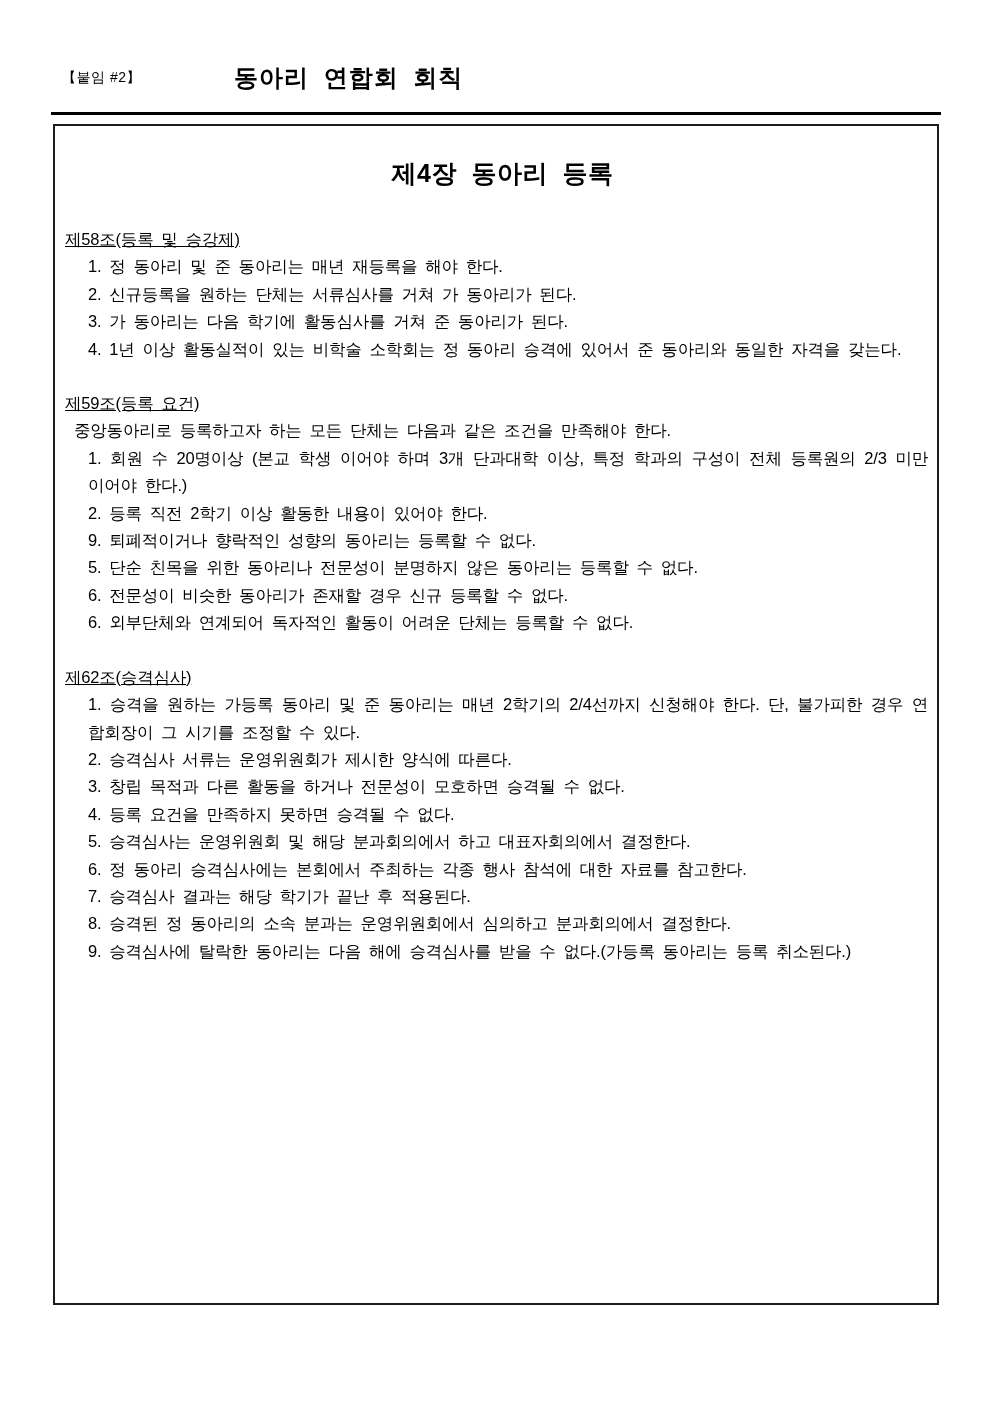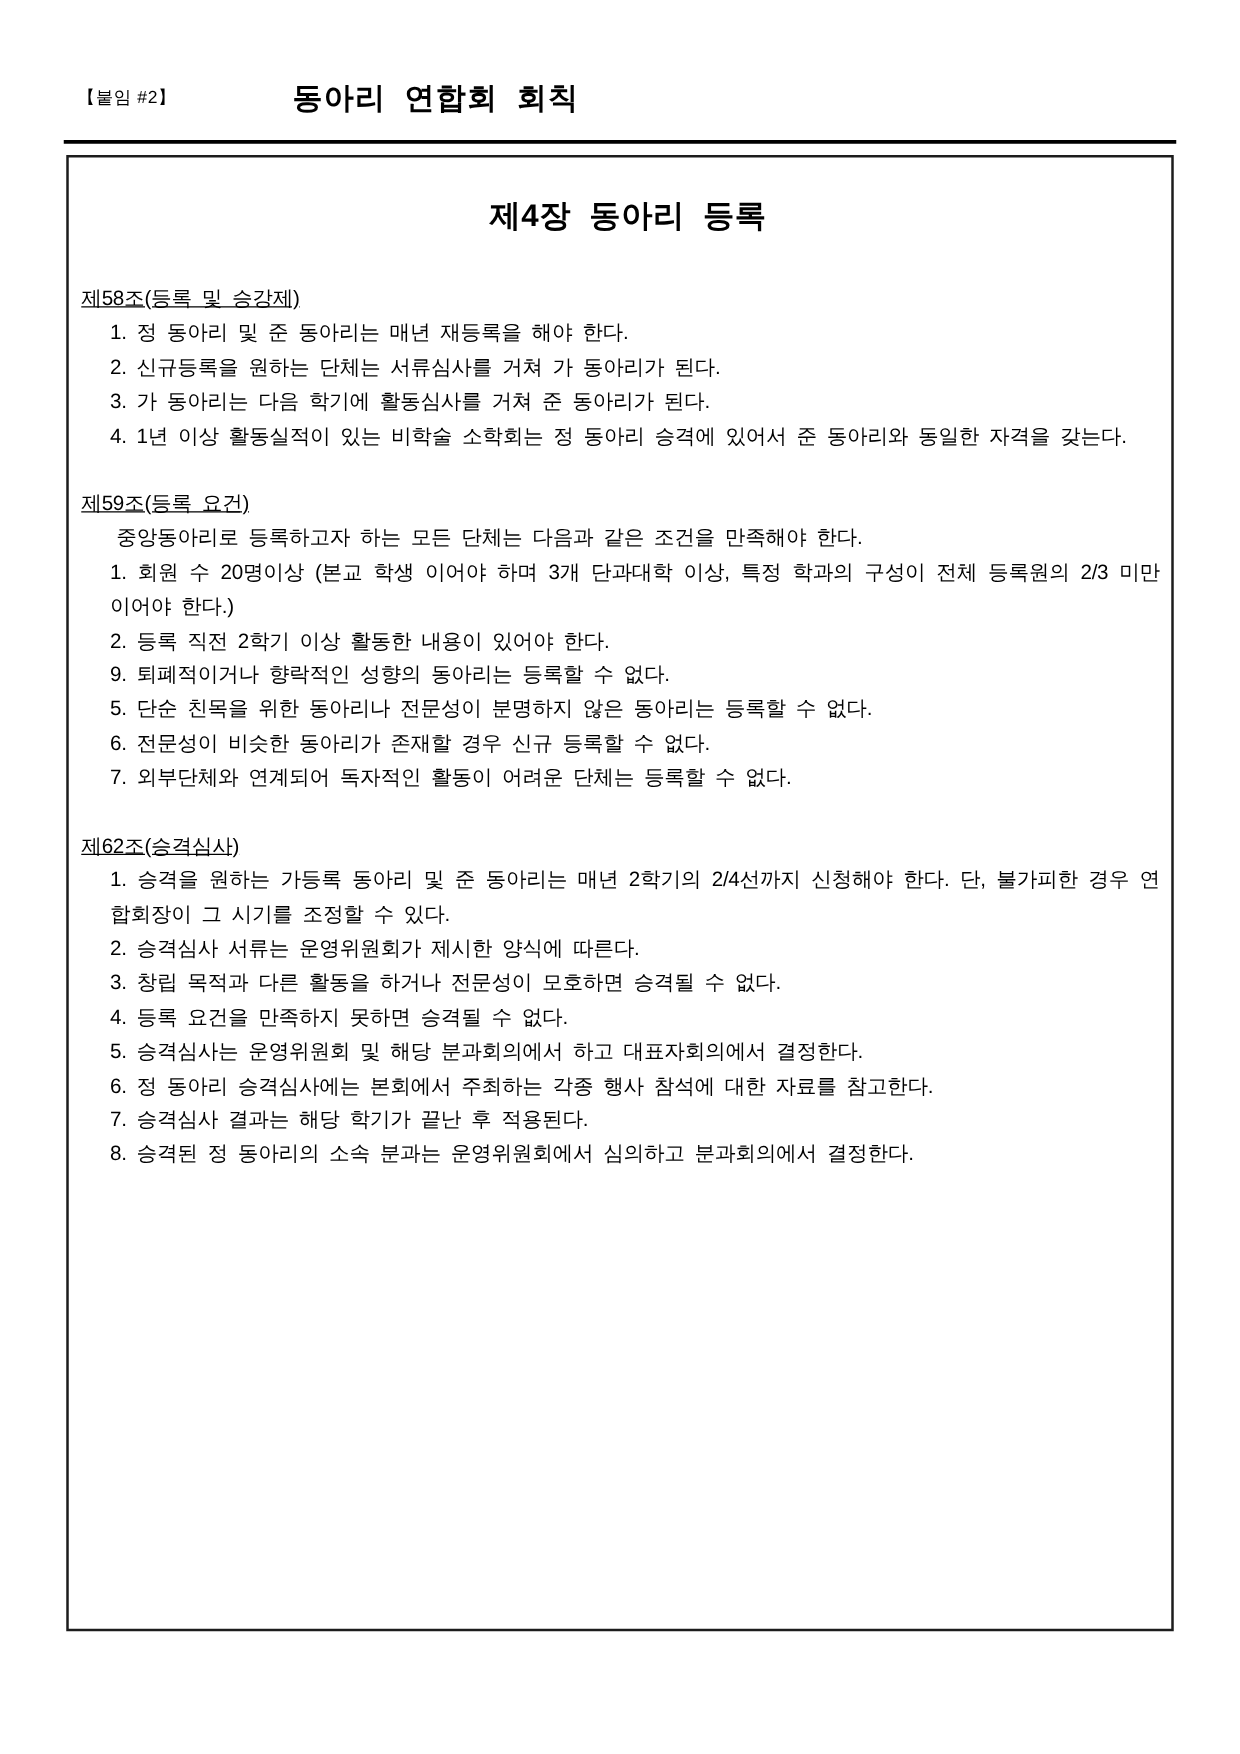--- a/index.html
+++ b/index.html
@@ -77,21 +77,21 @@
     margin-top: 36px;
   }
   .section.following {
     margin-top: 27px;
   }
   .section-heading {
     margin-left: 10px;
     text-decoration: underline;
   }
   .section-intro {
-    margin-left: 38px;
+    margin-left: 19px;
     margin-right: 9px;
   }
   .section-item {
     margin-left: 33px;
     margin-right: 9px;
     text-align: justify;
   }
 </style>
 </head>
 <body>
@@ -116,28 +116,29 @@
   </div>
 
   <div class="section following">
     <div class="section-heading">제59조(등록 요건)</div>
     <div class="section-intro">중앙동아리로 등록하고자 하는 모든 단체는 다음과 같은 조건을 만족해야 한다.</div>
     <div class="section-item">1. 회원 수 20명이상 (본교 학생 이어야 하며 3개 단과대학 이상, 특정 학과의 구성이 전체 등록원의 2/3 미만 이어야 한다.)</div>
     <div class="section-item">2. 등록 직전 2학기 이상 활동한 내용이 있어야 한다.</div>
     <div class="section-item">9. 퇴폐적이거나 향락적인 성향의 동아리는 등록할 수 없다.</div>
     <div class="section-item">5. 단순 친목을 위한 동아리나 전문성이 분명하지 않은 동아리는 등록할 수 없다.</div>
     <div class="section-item">6. 전문성이 비슷한 동아리가 존재할 경우 신규 등록할 수 없다.</div>
-    <div class="section-item">7. 외부단체와 연계되어 독자적인 활동이 어려운 단체는 등록할 수 없다.</div>
+    <div class="section-item">6. 외부단체와 연계되어 독자적인 활동이 어려운 단체는 등록할 수 없다.</div>
   </div>
 
   <div class="section following">
     <div class="section-heading">제62조(승격심사)</div>
     <div class="section-item">1. 승격을 원하는 가등록 동아리 및 준 동아리는 매년 2학기의 2/4선까지 신청해야 한다. 단, 불가피한 경우 연합회장이 그 시기를 조정할 수 있다.</div>
     <div class="section-item">2. 승격심사 서류는 운영위원회가 제시한 양식에 따른다.</div>
     <div class="section-item">3. 창립 목적과 다른 활동을 하거나 전문성이 모호하면 승격될 수 없다.</div>
     <div class="section-item">4. 등록 요건을 만족하지 못하면 승격될 수 없다.</div>
     <div class="section-item">5. 승격심사는 운영위원회 및 해당 분과회의에서 하고 대표자회의에서 결정한다.</div>
     <div class="section-item">6. 정 동아리 승격심사에는 본회에서 주최하는 각종 행사 참석에 대한 자료를 참고한다.</div>
     <div class="section-item">7. 승격심사 결과는 해당 학기가 끝난 후 적용된다.</div>
     <div class="section-item">8. 승격된 정 동아리의 소속 분과는 운영위원회에서 심의하고 분과회의에서 결정한다.</div>
+    <div class="section-item">9. 승격심사에 탈락한 동아리는 다음 해에 승격심사를 받을 수 없다.(가등록 동아리는 등록 취소된다.)</div>
   </div>
 
 </div>
 
 </body></html>

